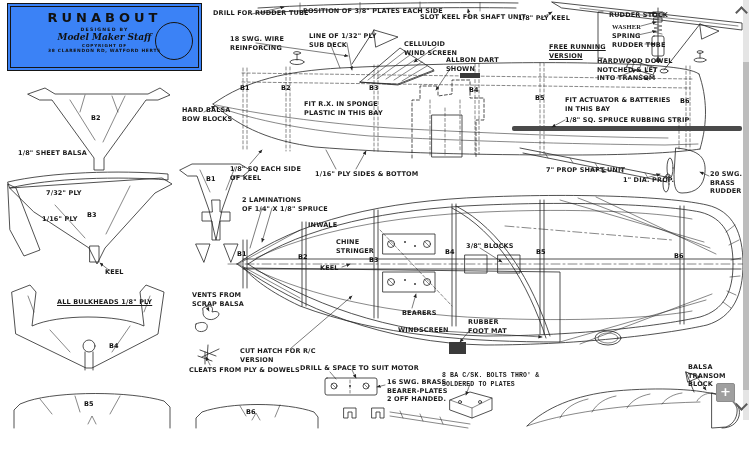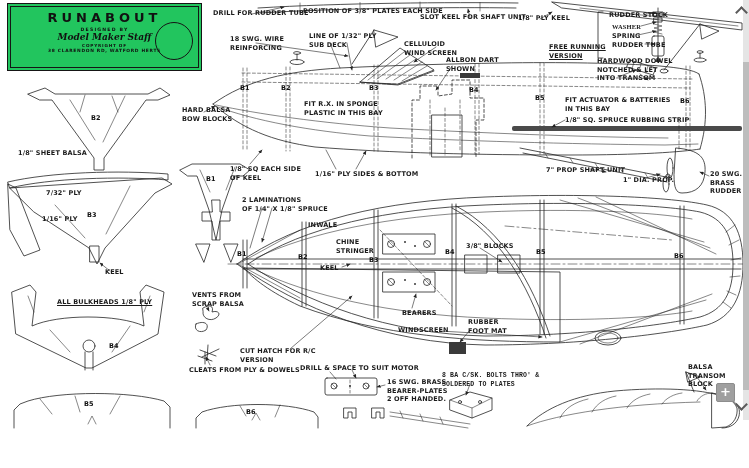--- a/index.html
+++ b/index.html
@@ -17,21 +17,21 @@
   svg pattern path{stroke:#444;stroke-width:.5;}
   svg pattern.pd path{stroke:#333;stroke-width:.8;}
 
   
   .ann{position:absolute;font:700 6.5px/1.32 "DejaVu Sans",sans-serif;color:#1b1b1b;
        letter-spacing:.15px;white-space:pre-line;text-transform:uppercase;}
   .ann.u{text-decoration:underline;}
   .part{position:absolute;font:700 6.5px "DejaVu Sans",sans-serif;color:#101010;}
 
   
-  .tb{position:absolute;left:7px;top:3px;width:193px;height:66px;border:1.6px solid #151515;background:#22c55e;}
+  .tb{position:absolute;left:7px;top:3px;width:193px;height:66px;border:1.6px solid #151515;background:#3b82f6;}
   .tb-inner{position:absolute;left:2px;top:2px;right:2px;bottom:2px;border:.9px solid #151515;text-align:center;overflow:hidden;}
   .tb-title{font:700 13px "DejaVu Sans",sans-serif;letter-spacing:4px;margin-top:3px;color:#111;}
   .tb-desby{font:700 4.6px "DejaVu Sans",sans-serif;letter-spacing:1.2px;margin-top:2px;color:#111;}
   .tb-designer{font:italic 700 9px "DejaVu Serif",serif;margin-top:0;color:#111;}
   .tb-copy{font:700 4.2px "DejaVu Sans",sans-serif;letter-spacing:.8px;margin-top:1px;color:#111;}
   .tb-pub{font:700 8.6px "DejaVu Sans",sans-serif;letter-spacing:1.3px;margin-top:2px;color:#111;}
   .tb-addr{font:700 4.4px "DejaVu Sans",sans-serif;letter-spacing:.7px;color:#111;}
   .tb-circle{position:absolute;border:1.4px solid #151515;border-radius:50%;}
   .tb-circle.l{left:7px;top:16px;width:40px;height:40px;}
   .tb-circle.r{right:5px;top:15px;width:36px;height:36px;}

